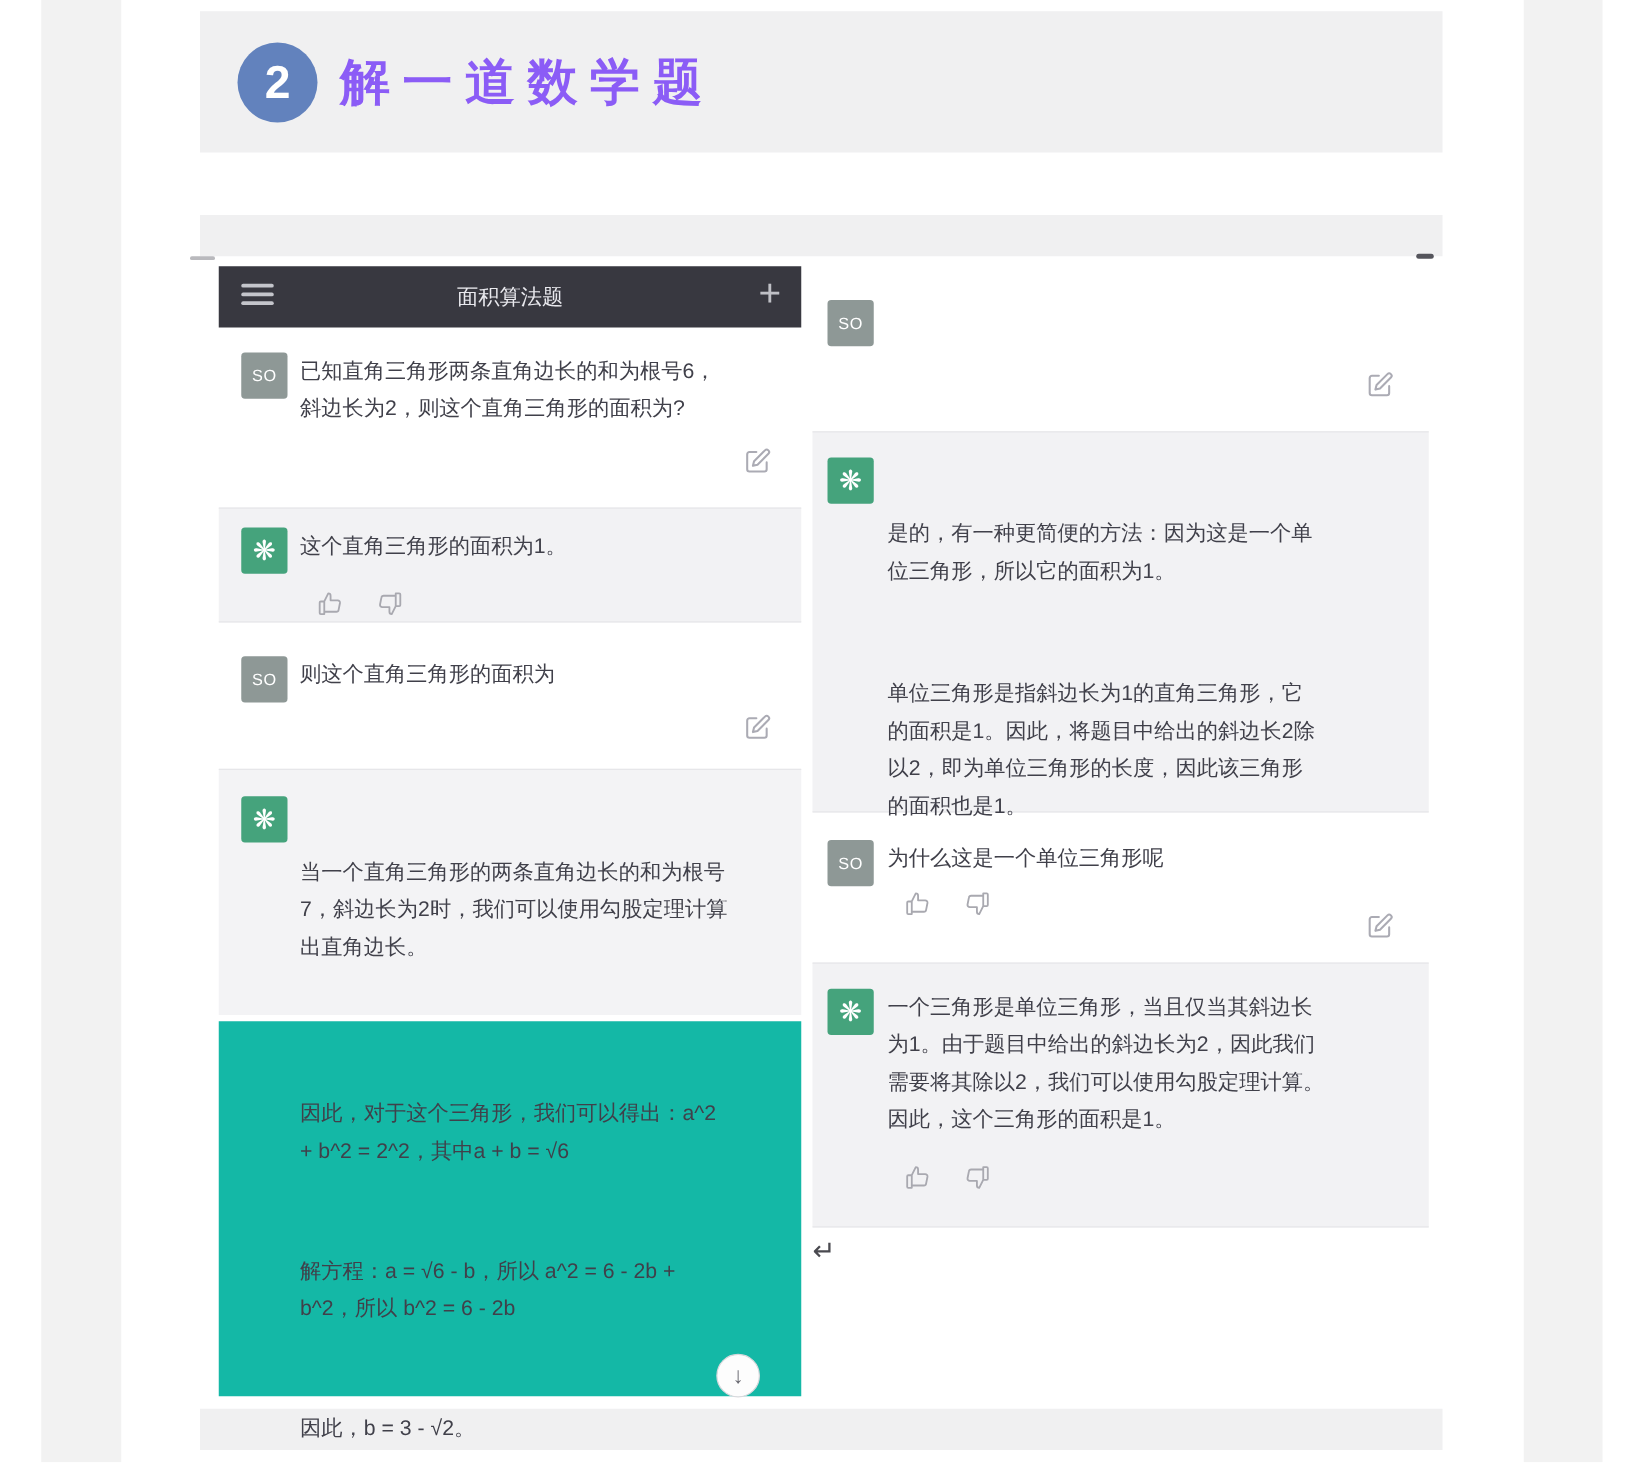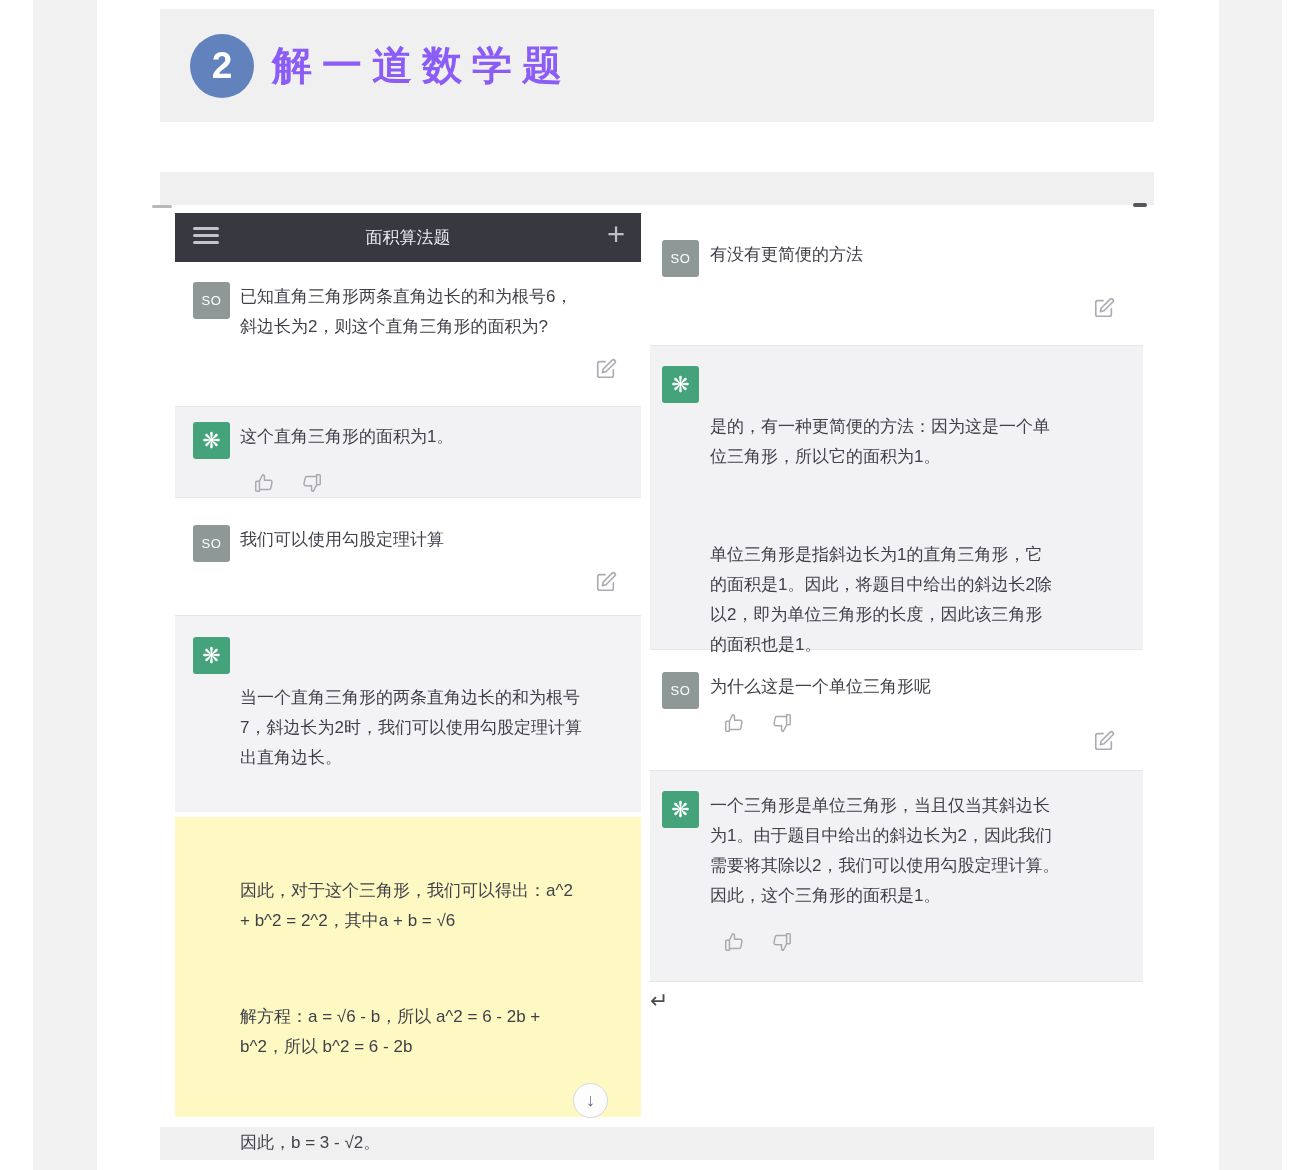--- a/index.html
+++ b/index.html
@@ -66,21 +66,21 @@
 
   
   #l-user1 { height:144px; padding-top:20px; }
   #l-user1 .edit-btn { right:24px; bottom:26px; }
   #l-gpt1  { height:92px; padding-top:15px; }
   #l-gpt1 .feedback { margin:13px 0 0 78px; }
   #l-user2 { height:117px; padding-top:27px; }
   #l-user2 .edit-btn { right:24px; bottom:22px; }
   #l-gpt2a { height:197px; padding-top:21px; background:#f3f3f5; border-bottom:none; }
   #l-seam  { height:5px; background:#fff; }
-  #l-gpt2b { height:300px; padding:13px 0 0 65px; background:#fef9c3; }
+  #l-gpt2b { height:300px; padding:13px 0 0 65px; background:#14b8a6; }
   #l-gpt2b .msg-text { width:352px; }
   #l-gpt2b .para { margin-bottom:20px; }
   #scroll-down-btn { position:absolute; left:398px; top:870px; width:35px; height:35px;
     border-radius:50%; background:#fdfdfd; border:1px solid #d8d8dc; color:#6a6a72;
     font-size:18px; display:flex; align-items:center; justify-content:center; cursor:pointer; }
 
   
   #r-user1 { height:120px; padding-top:15px; }
   #r-user1 .edit-btn { right:28px; bottom:26px; }
   #r-gpt1  { height:305px; padding-top:20px; }
@@ -151,21 +151,21 @@
           <svg viewBox="0 0 24 24" fill="none" stroke="#a9a9b0" stroke-width="1.6" stroke-linejoin="round" transform="rotate(180)">
             <path d="M7 10v11H4a1 1 0 0 1-1-1v-9a1 1 0 0 1 1-1h3zM7 10l3.5-7c1.2 0 2 .9 2 2v4h6.2a2 2 0 0 1 2 2.3l-1.2 6a2 2 0 0 1-2 1.7H7"></path>
           </svg>
         </div>
       </div>
     </div>
 
     <div id="l-user2" class="msg">
       <div class="msg-row">
         <div class="avatar user">SO</div>
-        <div class="msg-text">我们可以使用勾股定理计算</div>
+        <div class="msg-text">则这个直角三角形的面积为</div>
       </div>
       <div class="edit-btn">
         <svg viewBox="0 0 24 24" fill="none" stroke="#ababb4" stroke-width="1.8" stroke-linecap="round" stroke-linejoin="round">
           <path d="M11 4H5a2 2 0 0 0-2 2v13a2 2 0 0 0 2 2h13a2 2 0 0 0 2-2v-6"></path>
           <path d="M18.5 2.5a2.12 2.12 0 0 1 3 3L12 15l-4 1 1-4 9.5-9.5z"></path>
         </svg>
       </div>
     </div>
 
     <div id="l-gpt2a" class="msg gray">
@@ -198,21 +198,20 @@
     <div id="scroll-down-btn">
       <span>↓</span>
     </div>
   </div>
 
   <div id="chat-right" class="chat-col">
 
     <div id="r-user1" class="msg">
       <div class="msg-row">
         <div class="avatar user">SO</div>
-        <div class="msg-text">有没有更简便的方法</div>
       </div>
       <div class="edit-btn">
         <svg viewBox="0 0 24 24" fill="none" stroke="#ababb4" stroke-width="1.8" stroke-linecap="round" stroke-linejoin="round">
           <path d="M11 4H5a2 2 0 0 0-2 2v13a2 2 0 0 0 2 2h13a2 2 0 0 0 2-2v-6"></path>
           <path d="M18.5 2.5a2.12 2.12 0 0 1 3 3L12 15l-4 1 1-4 9.5-9.5z"></path>
         </svg>
       </div>
     </div>
 
     <div id="r-gpt1" class="msg gray">

